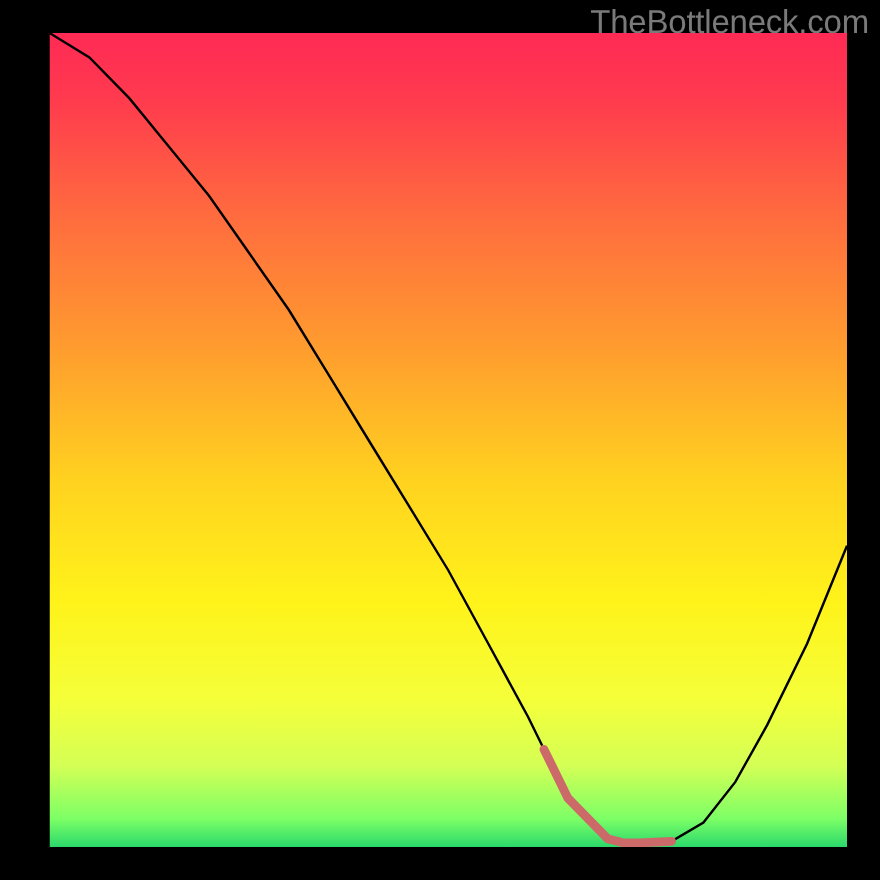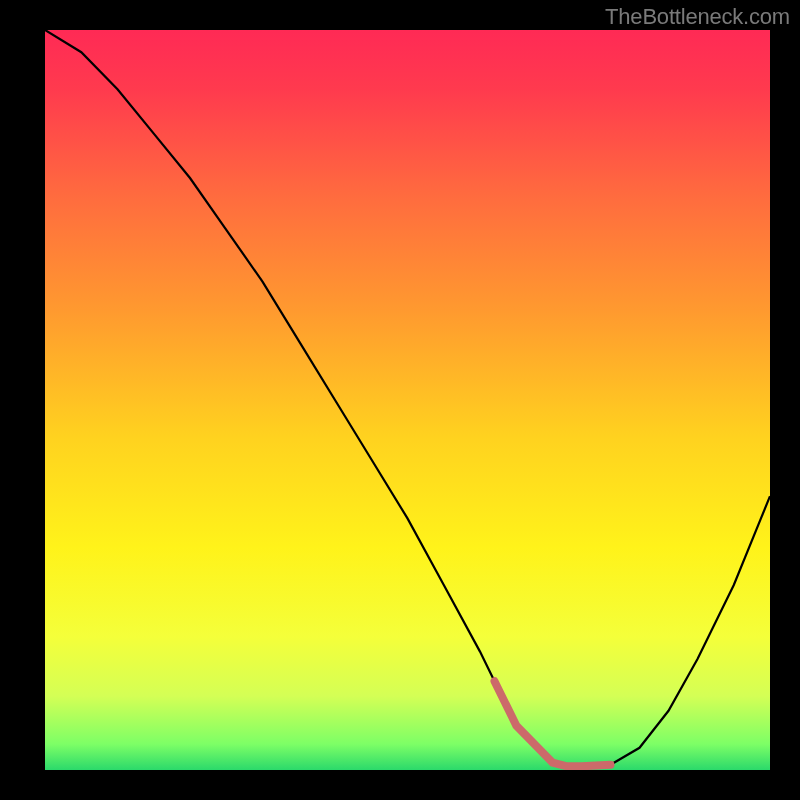--- a/index.html
+++ b/index.html
@@ -13,21 +13,21 @@
   .wrap {
     position: relative;
     width: 800px;
     height: 800px;
   }
   .attribution {
     position: absolute;
     top: 4px;
     right: 10px;
     color: #7a7a7a;
-    font-size: 22px;
+    font-size: 30px;
     font-weight: 500;
     letter-spacing: -0.2px;
   }
   svg {
     display: block;
   }
 </style>
 </head>
 <body>
 

